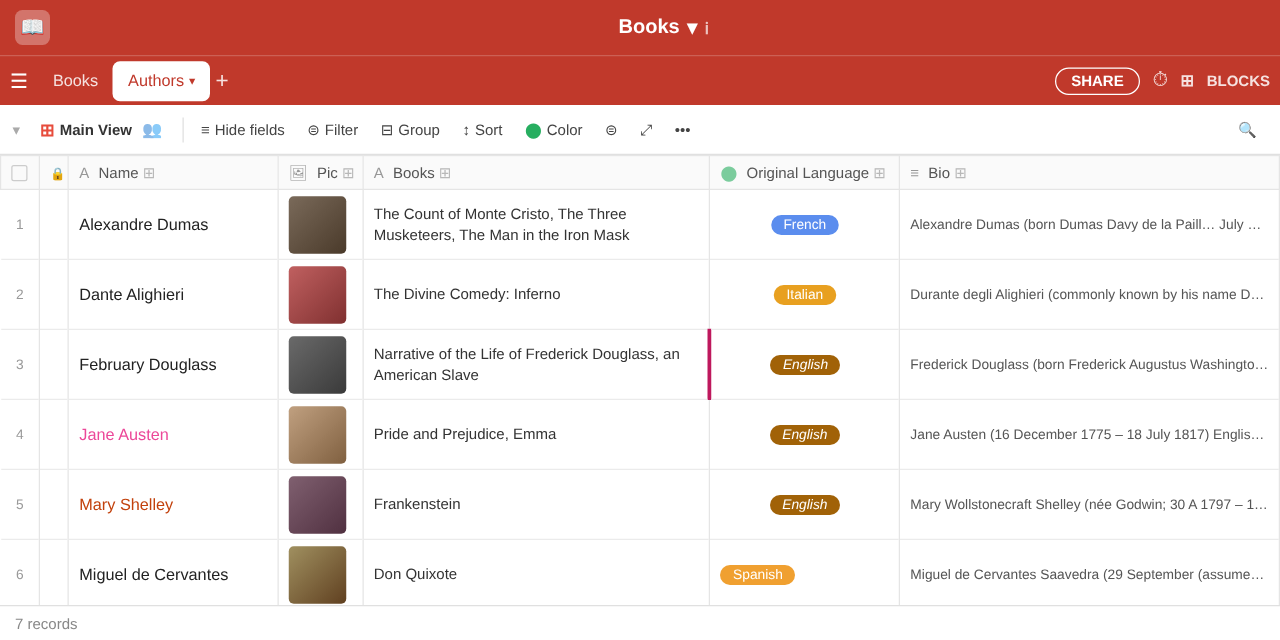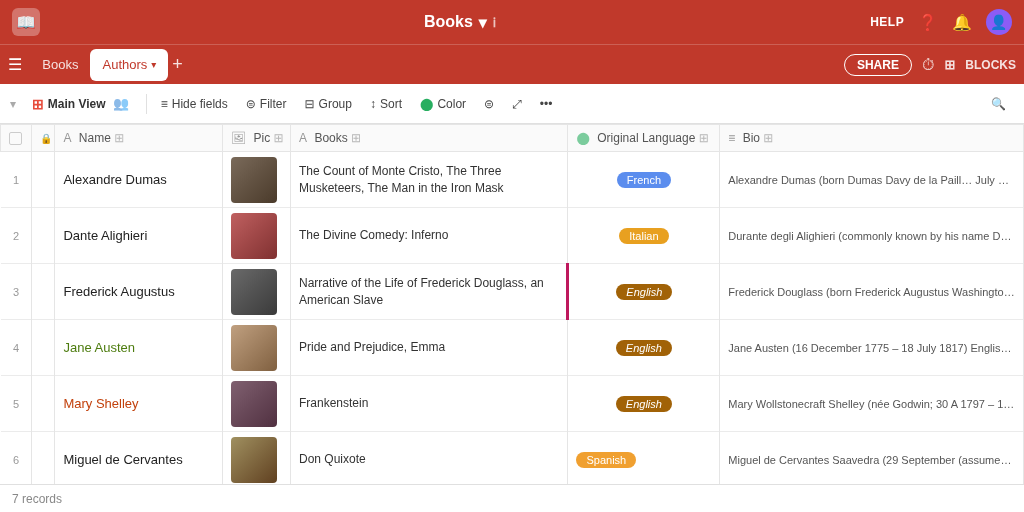--- a/index.html
+++ b/index.html
@@ -185,28 +185,20 @@
 <body>
 
 <div class="top-nav">
   <div class="logo">
     <span>📖</span>
   </div>
   <div class="app-title">
     <span>Books</span>
     <span style="cursor:pointer">▾</span>
     <span style="font-size:13px;opacity:0.7">ℹ</span>
-  </div>
-  <div class="right-icons">
-    <span class="help-label">HELP</span>
-    <span style="font-size:16px;cursor:pointer">❓</span>
-    <span style="font-size:16px;cursor:pointer">🔔</span>
-    <div class="avatar">
-      <span style="font-size:14px">👤</span>
-    </div>
   </div>
 </div>
 
 <div class="second-nav">
   <span class="hamburger">☰</span>
   <div class="tab inactive">
     <span>Books</span>
   </div>
   <div class="tab active">
     <span>Authors</span>
@@ -346,40 +338,40 @@
       </td>
       <td style="border-right:1px solid #e5e5e5;">
         <div class="bio-text">Durante degli Alighieri (commonly known by his name Dante Alighieri or simply as Dante; c. 126…</div>
       </td>
     </tr>
         <tr style="height: 56px;">
       <td class="row-num-td">3</td>
       <td style="text-align:center;width:22px;border-right:1px solid #e5e5e5;">
         <span style="color:#ddd;font-size:10px"></span>
       </td>
-      <td style="font-size:13px;font-weight:500;color:#222;border-right:1px solid #e5e5e5;">Frederick Augustus</td>
+      <td style="font-size:13px;font-weight:500;color:#222;border-right:1px solid #e5e5e5;">February Douglass</td>
       <td class="cell-pic" style="border-right:1px solid #e5e5e5;text-align:center;">
         <div class="portrait p3"></div>
       </td>
       <td style="border-right:3px solid #be185d;">
         <div class="books-text">Narrative of the Life of Frederick Douglass, an American Slave</div>
       </td>
       <td style="text-align:center;border-right:1px solid #e5e5e5;">
         <span class="lang-badge badge-english">English</span>
       </td>
       <td style="border-right:1px solid #e5e5e5;">
         <div class="bio-text">Frederick Douglass (born Frederick Augustus Washington Bailey; c. February 1818 – February…</div>
       </td>
     </tr>
         <tr style="height: 56px;">
       <td class="row-num-td">4</td>
       <td style="text-align:center;width:22px;border-right:1px solid #e5e5e5;">
         <span style="color:#ddd;font-size:10px"></span>
       </td>
-      <td style="font-size:13px;font-weight:500;color:#4d7c0f;border-right:1px solid #e5e5e5;">Jane Austen</td>
+      <td style="font-size:13px;font-weight:500;color:#ec4899;border-right:1px solid #e5e5e5;">Jane Austen</td>
       <td class="cell-pic" style="border-right:1px solid #e5e5e5;text-align:center;">
         <div class="portrait p4"></div>
       </td>
       <td style="border-right:1px solid #e5e5e5;">
         <div class="books-text">Pride and Prejudice, Emma</div>
       </td>
       <td style="text-align:center;border-right:1px solid #e5e5e5;">
         <span class="lang-badge badge-english">English</span>
       </td>
       <td style="border-right:1px solid #e5e5e5;">

